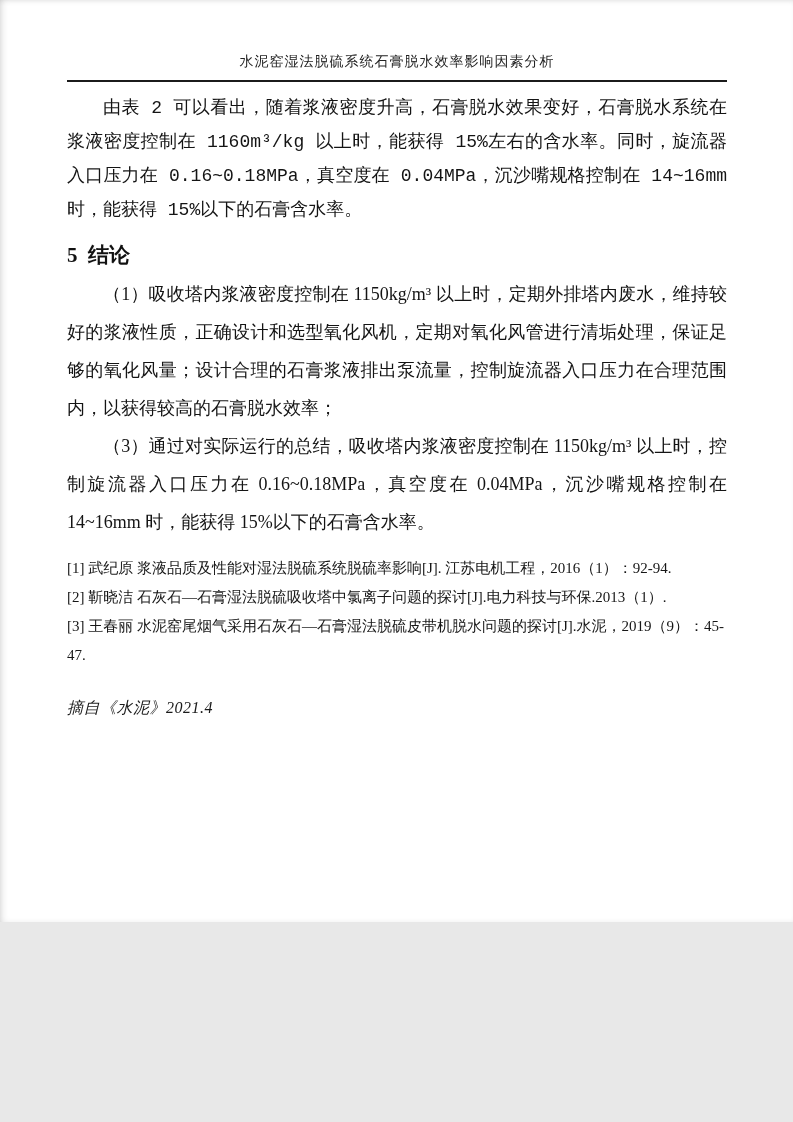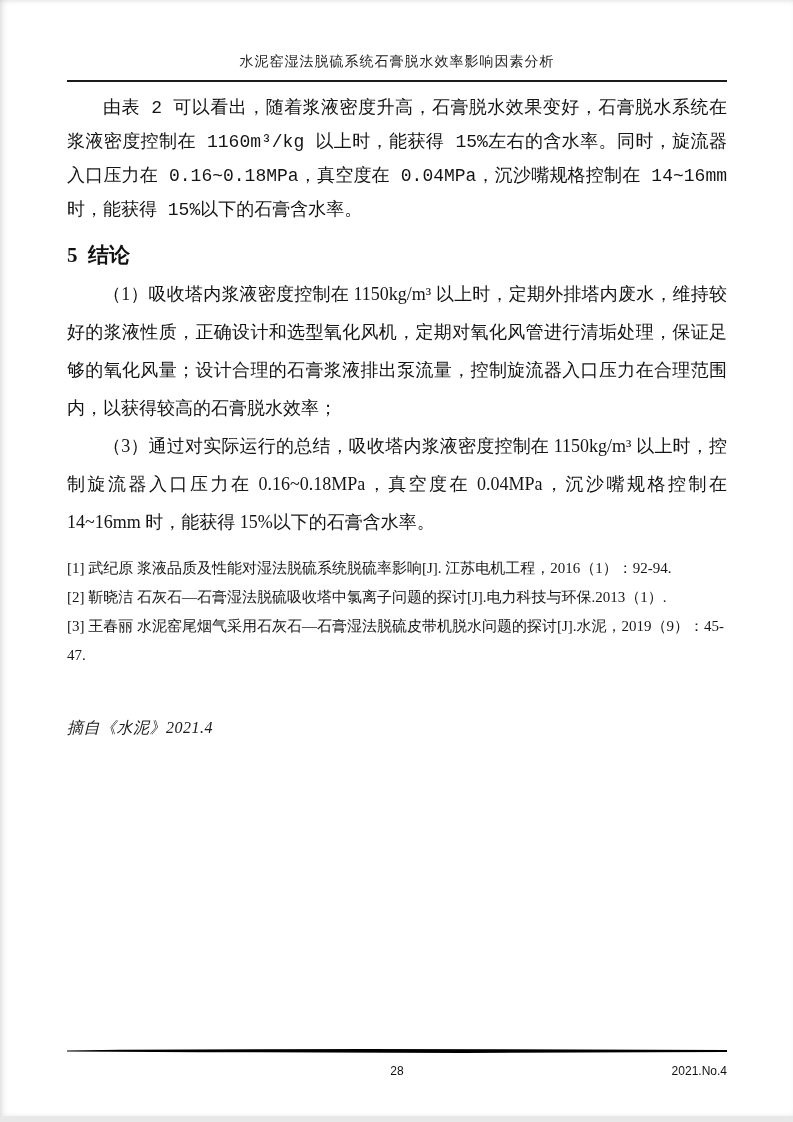--- a/index.html
+++ b/index.html
@@ -3,21 +3,21 @@
 <meta charset="utf-8">
 <style>
   html, body {
     margin: 0;
     padding: 0;
     background: #e8e8e8;
   }
   .page {
     position: relative;
     width: 793px;
-    height: 1116px;
+    height: 922px;
     margin: 0 auto;
     background: #ffffff;
     box-shadow: inset 4px 0 8px -4px rgba(0,0,0,0.20), inset 0 3px 6px -3px rgba(0,0,0,0.10);
     overflow: hidden;
     font-family: "Liberation Serif", "DejaVu Serif", serif;
     color: #1c1c1c;
   }
   .content {
     margin: 0 66px 0 67px; 
   }
@@ -69,21 +69,21 @@
     margin-top: 0;
     font-size: 15px;
     line-height: 29px;
     color: #161616;
     text-align: left;
   }
   .ref-list {
     margin-top: 13px;
   }
   .source-note {
-    margin-top: 48px;
+    margin-top: 28px;
     font-size: 16px;
     font-style: italic;
     color: #1a1a1a;
     letter-spacing: 0.5px;
   }
   
   .footer {
     position: absolute;
     left: 67px;
     right: 66px;

